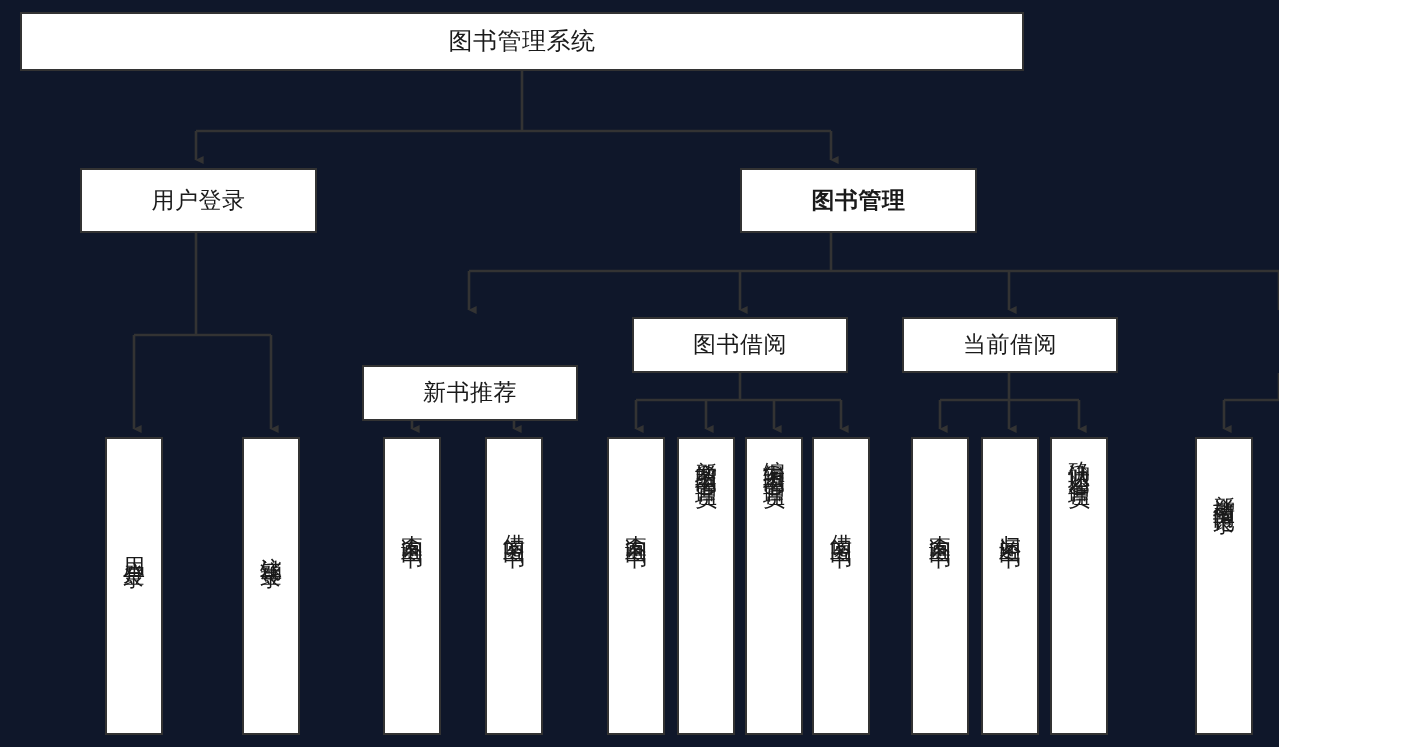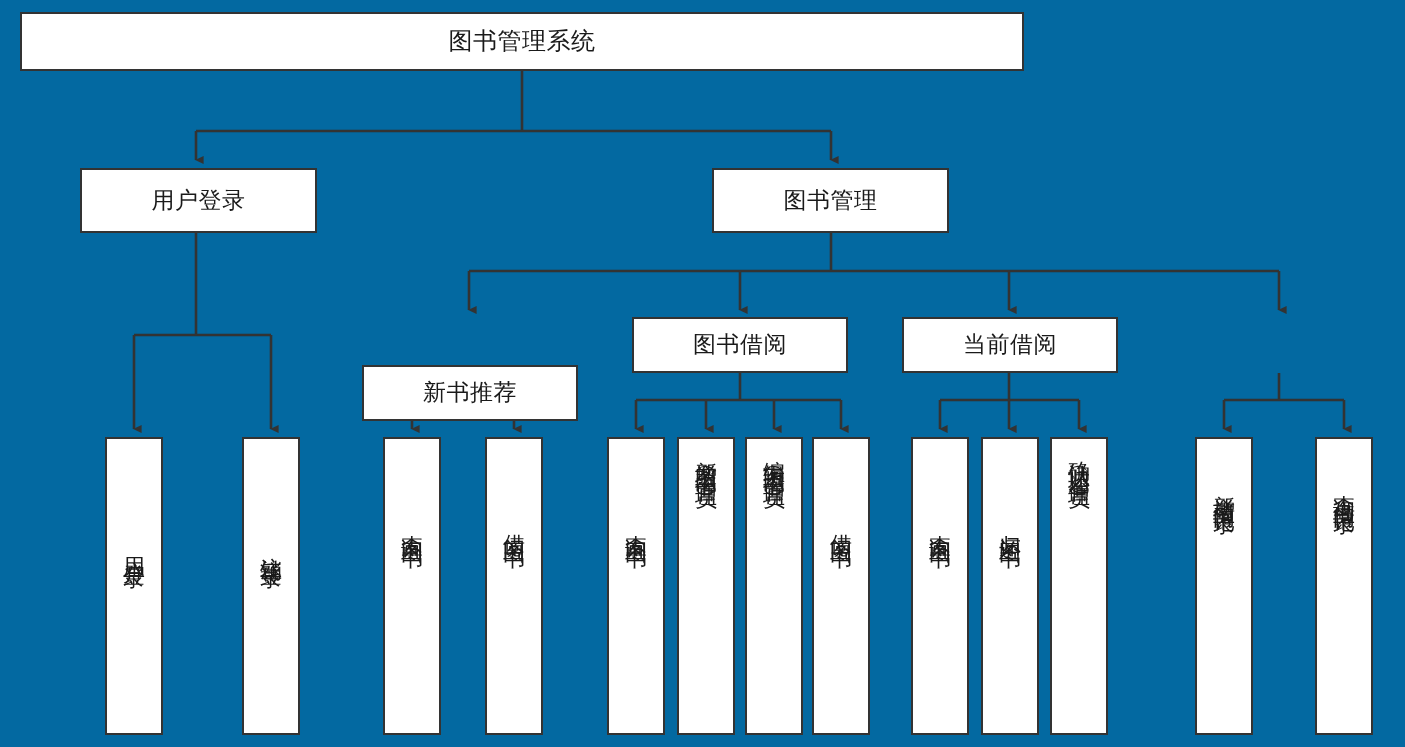--- a/index.html
+++ b/index.html
@@ -6,23 +6,23 @@
   html, body {
     margin: 0;
     padding: 0;
     background: #ffffff;
   }
   body {
     font-family: "Liberation Sans", "DejaVu Sans", sans-serif;
   }
   #diagram-root {
     position: relative;
-    width: 1405px;
+    width: 1279px;
     height: 747px;
-    background: #0369a1;
+    background: #0f172a;
     overflow: hidden;
   }
   #connector-layer {
     position: absolute;
     left: 0;
     top: 0;
     width: 1405px;
     height: 747px;
     pointer-events: none;
   }
@@ -141,21 +141,21 @@
     </g>
   </svg>
 
   <div class="node horiz root" style="left:20px; top:12px; width:1004px; height:59px;">
     <span class="node-label">图书管理系统</span>
   </div>
 
   <div class="node horiz" style="left:80px; top:168px; width:237px; height:65px;">
     <span class="node-label">用户登录</span>
   </div>
-  <div class="node horiz" style="left:712px; top:168px; width:237px; height:65px;">
+  <div class="node horiz" style="left:740px; top:168px; width:237px; height:65px;font-weight:bold;">
     <span class="node-label">图书管理</span>
   </div>
 
   <div class="node horiz" style="left:362px; top:317px; width:216px; height:56px;margin-top:48px;">
     <span class="node-label">新书推荐</span>
   </div>
   <div class="node horiz" style="left:902px; top:317px; width:216px; height:56px;">
     <span class="node-label">当前借阅</span>
   </div>
   <div class="node horiz" style="left:632px; top:317px; width:216px; height:56px;">

